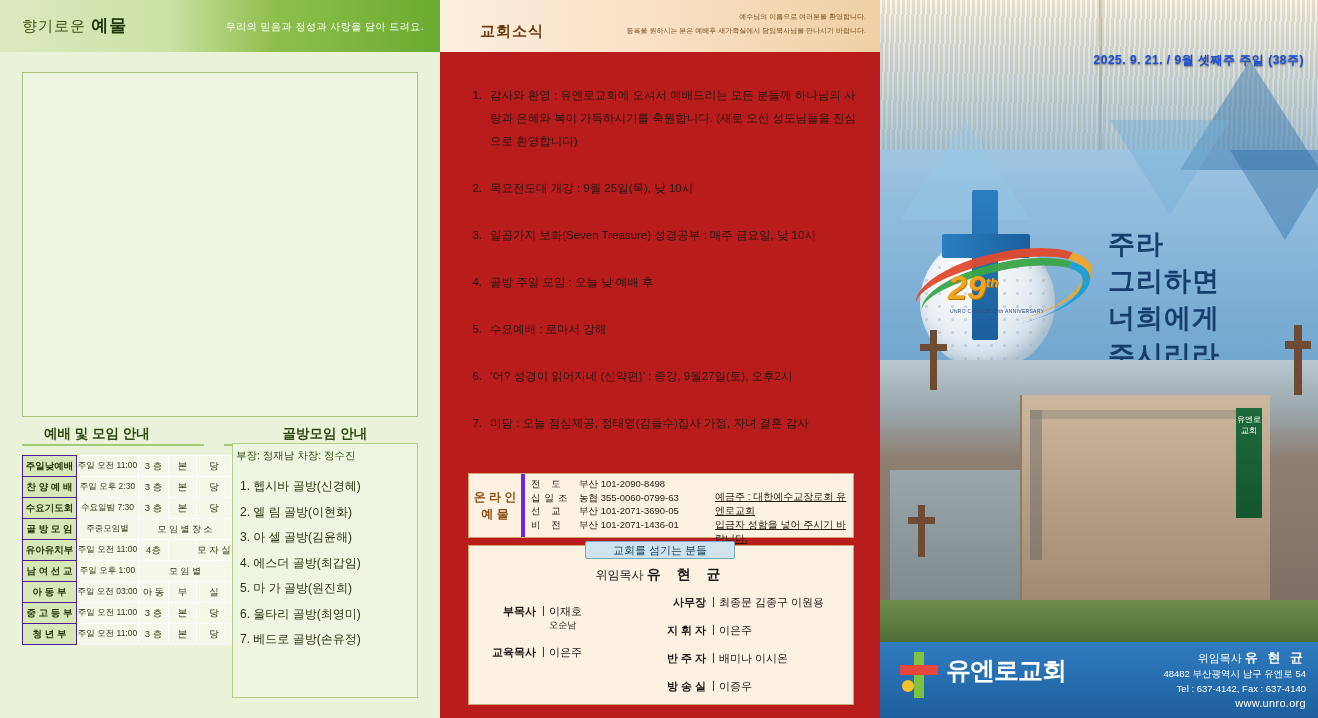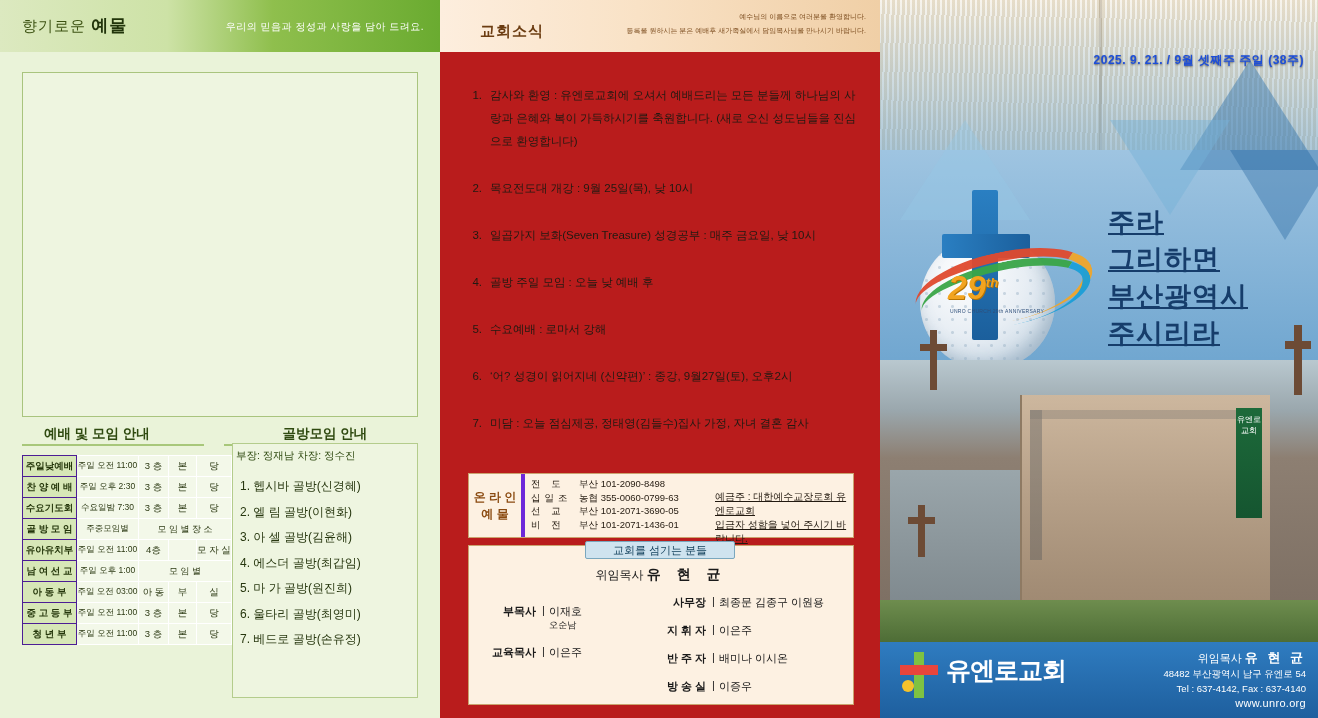--- a/index.html
+++ b/index.html
@@ -213,22 +213,22 @@
   .emblem .num29 {
     position:absolute; left:28px; top:78px;
     font-size:34px; font-weight:bold; color:#f2a41f; font-style:italic;
     text-shadow:1px 1px 0 #b87400;
   }
   .emblem .th { font-size:13px; vertical-align:super; color:#f2a41f;}
   .emblem .anniv {
     position:absolute; left:30px; top:118px; font-size:5px; color:#2f4f7a; letter-spacing:0.3px;
   }
   .verse {
-    position:absolute; left:228px; top:204px; width:200px;
-    color:#163d6b; font-weight:bold;text-decoration:underline;
+    position:absolute; left:228px; top:226px; width:200px;
+    color:#163d6b; font-weight:bold;
   }
   .verse div { font-size:27px; line-height:37px; letter-spacing:1px; }
   .verse .ref { font-size:12px; font-weight:normal; color:#1d4a77; margin-top:8px; letter-spacing:0; }
 
   .building {
     position:absolute; left:0; top:360px; width:438px; height:280px;
     background:linear-gradient(180deg,#b9c8cf 0%, #9aa7ad 18%, #8d7f72 35%, #7a6c60 100%);
   }
   .bld-main {
     position:absolute; left:140px; top:395px; width:250px; height:220px;
@@ -496,21 +496,21 @@
       <div class="crossh"></div>
       <div class="swoosh"></div>
       <div class="swoosh2"></div>
       <div class="num29"><span>29</span><span class="th">th</span></div>
       <div class="anniv">UNRO CHURCH 29th ANNIVERSARY</div>
     </div>
 
     <div class="verse" id="verse-block">
         <div>주라</div>
         <div>그리하면</div>
-        <div>부산광역시</div>
+        <div>너희에게</div>
         <div>주시리라</div>
       <div class="ref">(누가복음 6:38)</div>
     </div>
 
     <div class="building"></div>
     <div class="bld-left"></div>
     <div class="bld-main"></div>
     <div class="bld-windows"></div>
 
     <div class="cross-sm" style="left:40px; top:330px;">

